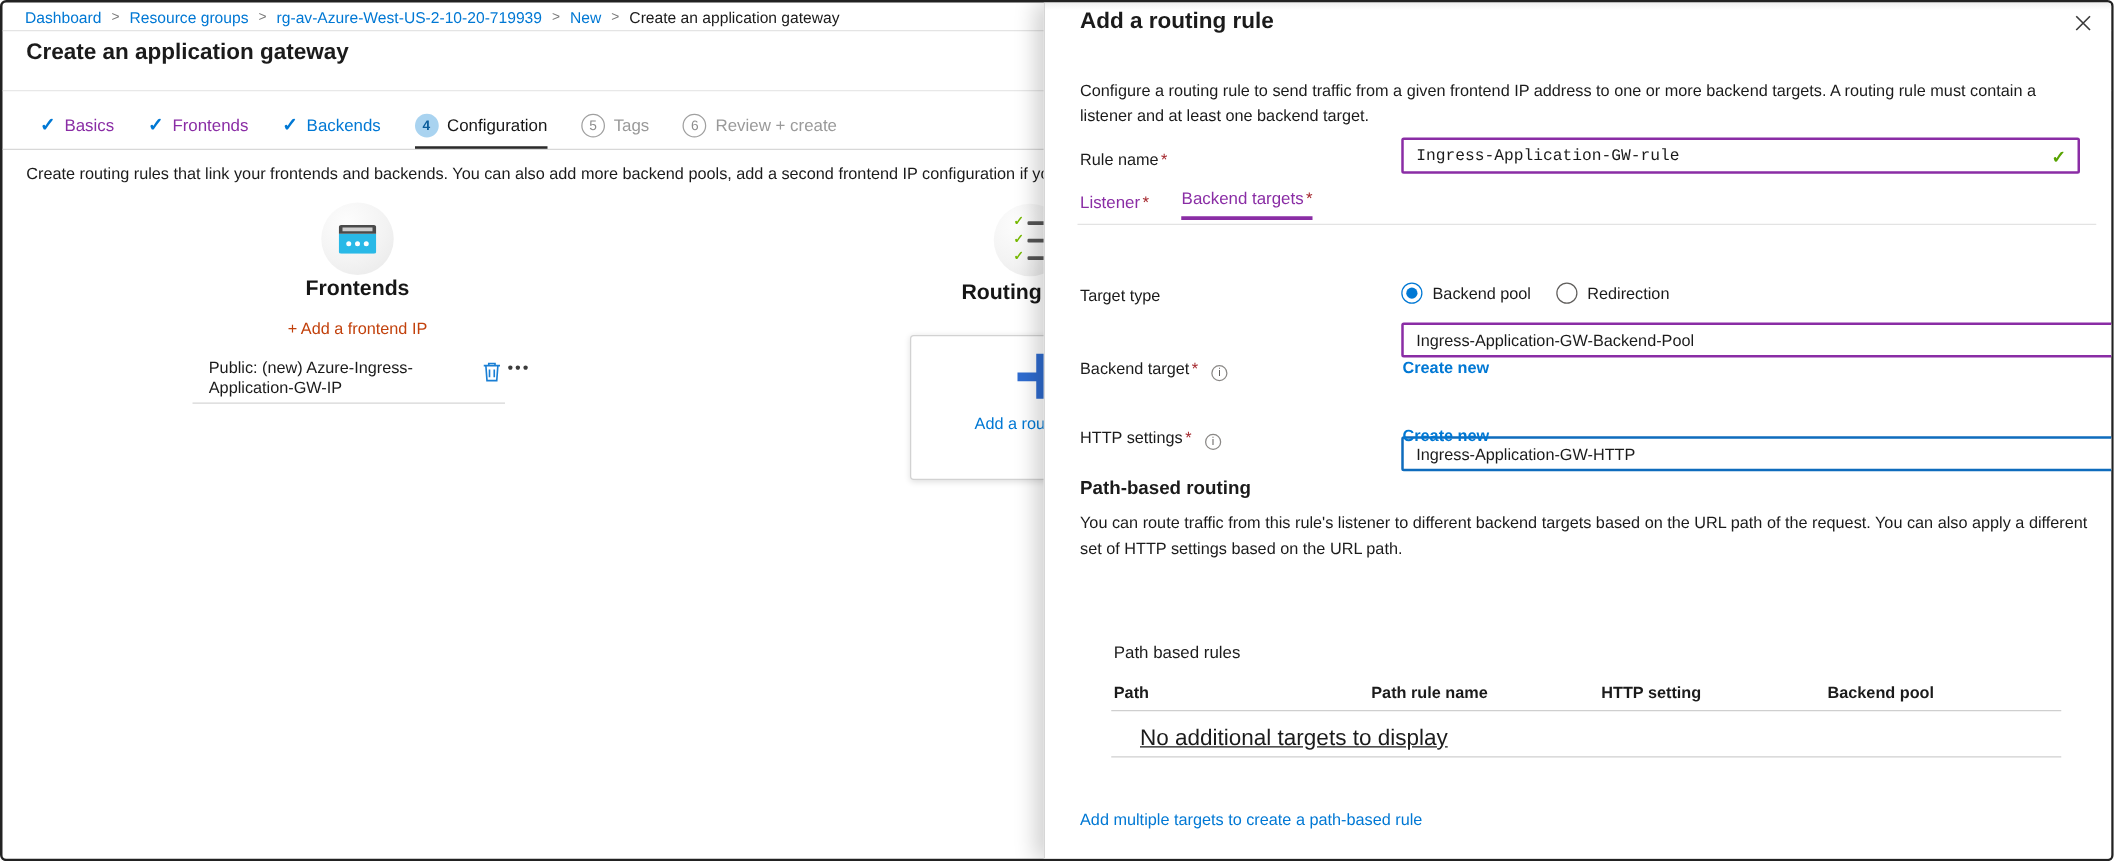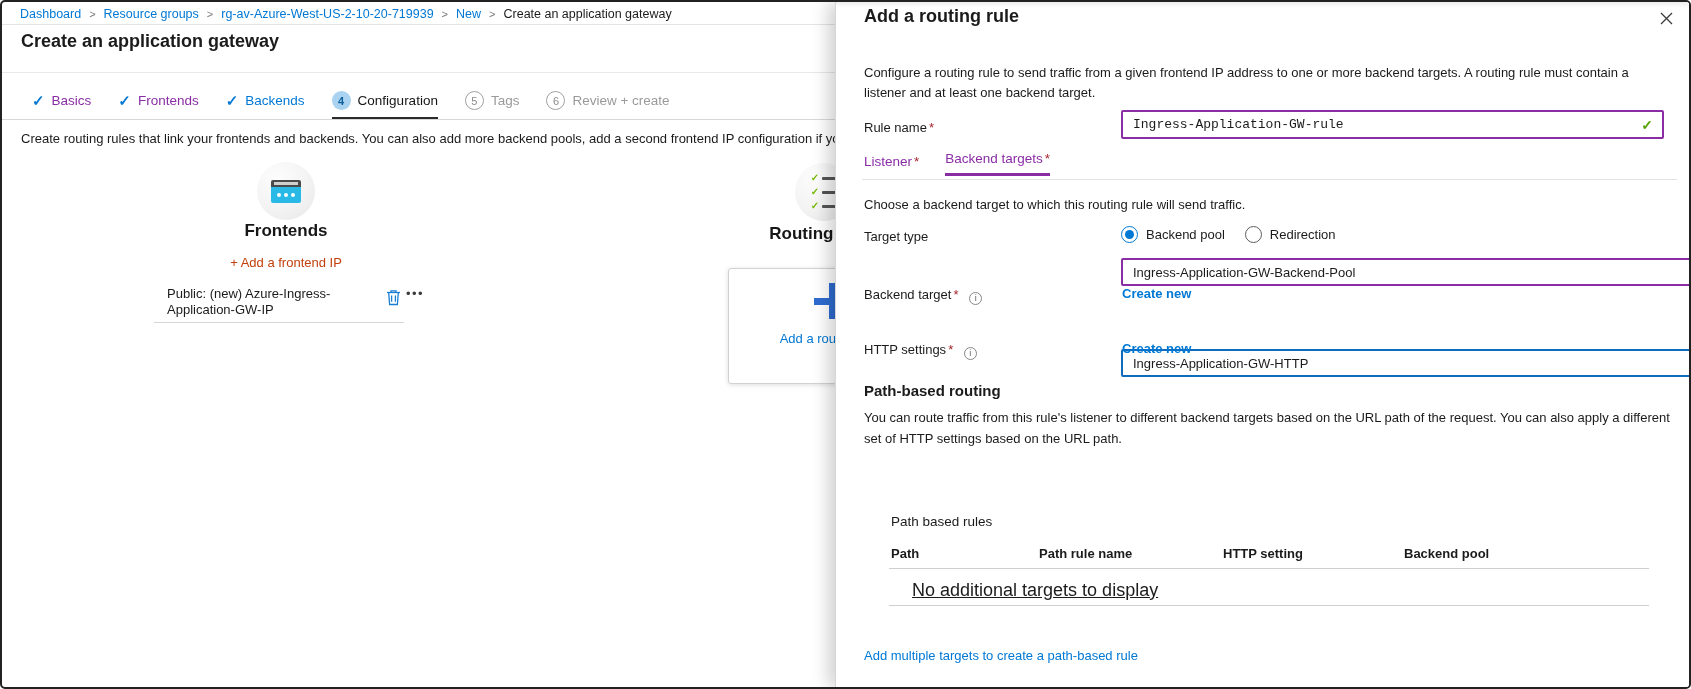--- a/index.html
+++ b/index.html
@@ -121,21 +121,21 @@
   .bt-create { position:absolute; left:286px; top:284px; font-size:13px; font-weight:700;
                color:#0078d4; cursor:pointer; }
   .hs-label { position:absolute; left:28px; top:340px; }
   .hs-create { position:absolute; left:286px; top:339px; font-size:13px; font-weight:700;
                color:#0078d4; cursor:pointer; }
 
   .pbr-heading { position:absolute; left:28px; top:380px; font-size:15px; font-weight:700; }
   .pbr-desc { position:absolute; left:28px; top:405px; width:812px; font-size:13px; line-height:21px; }
   .pbr-table-label { position:absolute; left:55px; top:512px; font-size:13.5px; }
   .pbr-headers { position:absolute; left:55px; top:544px; display:flex; font-size:13px; font-weight:700; }
-  .col-path { width:148px; }
+  .col-path { width:206px; }
   .col-rule { width:184px; }
   .col-http { width:181px; }
   .pbr-line1 { position:absolute; left:53px; top:566px; width:760px; height:1px; background:#cfcfcf; }
   .pbr-empty { position:absolute; left:76px; top:578px; font-size:18px;text-decoration:underline; }
   .pbr-line2 { position:absolute; left:53px; top:603px; width:760px; height:1px; background:#cfcfcf; }
   .pbr-link { position:absolute; left:28px; top:646px; font-size:13px; color:#0078d4; cursor:pointer; }
 </style>
 </head>
 <body>
 
@@ -263,21 +263,20 @@
     <div class="panel-tabs">
       <div class="ptab">
         <span>Listener</span><span class="req">*</span>
       </div>
       <div class="ptab ptab-active">
         <span>Backend targets</span><span class="req">*</span>
       </div>
     </div>
     <div class="panel-tabline"></div>
 
-    <div class="choose-text">Choose a backend target to which this routing rule will send traffic.</div>
 
     <div class="tt-label lbl">Target type</div>
     <div class="radio-group">
       <div class="radio-opt">
         <span class="radio radio-on">
             <span class="dot"></span>
           </span>
         <span>Backend pool</span>
       </div>
       <div class="radio-opt">

